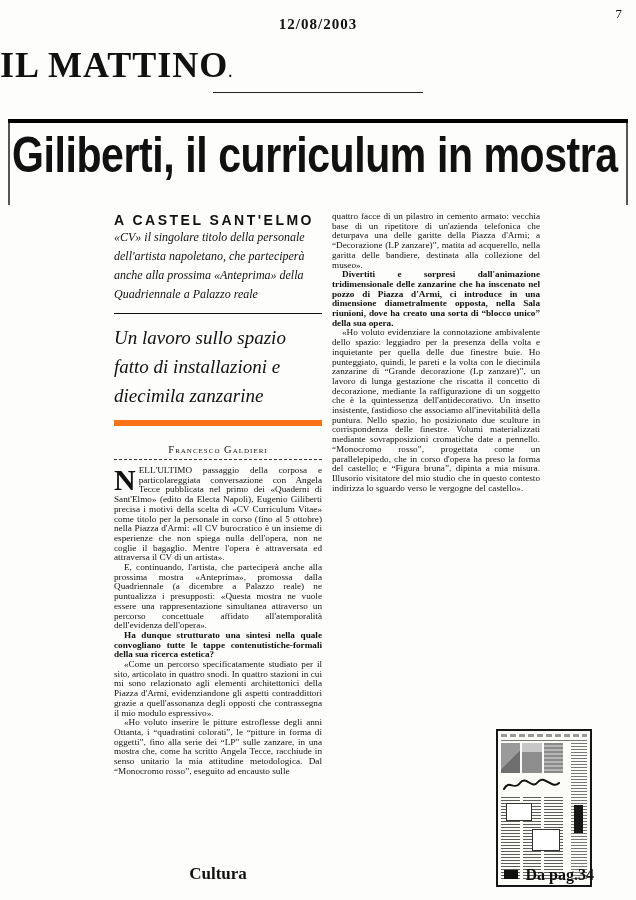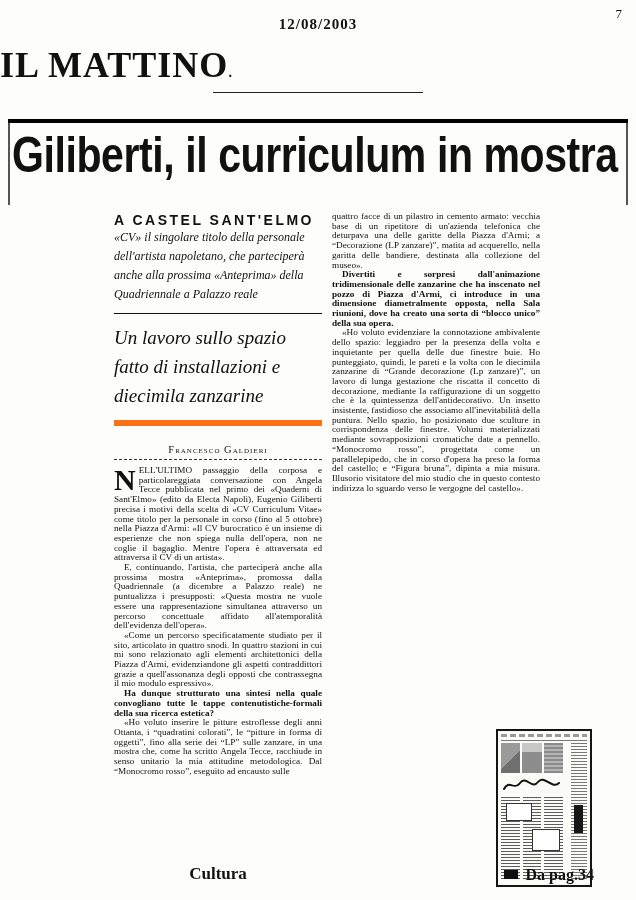--- a/index.html
+++ b/index.html
@@ -114,22 +114,22 @@
 
   <div class="col col-left">
     <div class="kicker">A CASTEL SANT'ELMO</div>
     <p class="standfirst">«CV» il singolare titolo della personale dell'artista napoletano, che parteciperà anche alla prossima «Anteprima» della Quadriennale a Palazzo reale</p>
     <div class="rule"></div>
     <h2 class="subhead">Un lavoro sullo spazio fatto di installazioni e diecimila zanzarine</h2>
     <div class="byline">Francesco Galdieri</div>
     <div class="body">
         <p class="para first"><span class="dropcap">N</span>ELL'ULTIMO passaggio della corposa e particolareggiata conversazione con Angela Tecce pubblicata nel primo dei «Quaderni di Sant'Elmo» (edito da Electa Napoli), Eugenio Giliberti precisa i motivi della scelta di «CV Curriculum Vitae» come titolo per la personale in corso (fino al 5 ottobre) nella Piazza d'Armi: «Il CV burocratico è un insieme di esperienze che non spiega nulla dell'opera, non ne coglie il bagaglio. Mentre l'opera è attraversata ed attraversa il CV di un artista».</p>
         <p class="para normal">E, continuando, l'artista, che parteciperà anche alla prossima mostra «Anteprima», promossa dalla Quadriennale (a dicembre a Palazzo reale) ne puntualizza i presupposti: «Questa mostra ne vuole essere una rappresentazione simultanea attraverso un percorso concettuale affidato all'atemporalità dell'evidenza dell'opera».</p>
+        <p class="para bold">Ha dunque strutturato una sintesi nella quale convogliano tutte le tappe contenutistiche-formali della sua ricerca estetica?</p>
         <p class="para normal">«Come un percorso specificatamente studiato per il sito, articolato in quattro snodi. In quattro stazioni in cui mi sono relazionato agli elementi architettonici della Piazza d'Armi, evidenziandone gli aspetti contraddittori grazie a quell'assonanza degli opposti che contrassegna il mio modulo espressivo».</p>
-        <p class="para bold">Ha dunque strutturato una sintesi nella quale convogliano tutte le tappe contenutistiche-formali della sua ricerca estetica?</p>
         <p class="para normal">«Ho voluto inserire le pitture estroflesse degli anni Ottanta, i “quadratini colorati”, le “pitture in forma di oggetti”, fino alla serie dei “LP” sulle zanzare, in una mostra che, come ha scritto Angela Tecce, racchiude in senso unitario la mia attitudine metodologica. Dal “Monocromo rosso”, eseguito ad encausto sulle</p>
       </div>
   </div>
 
   <div class="col col-right">
     <div class="body">
         <p class="para first">quattro facce di un pilastro in cemento armato: vecchia base di un ripetitore di un'azienda telefonica che deturpava una delle garitte della Piazza d'Armi; a “Decorazione (LP zanzare)”, matita ad acquerello, nella garitta delle bandiere, destinata alla collezione del museo».</p>
         <p class="para bold">Divertiti e sorpresi dall'animazione tridimensionale delle zanzarine che ha inscenato nel pozzo di Piazza d'Armi, ci introduce in una dimensione diametralmente opposta, nella Sala riunioni, dove ha creato una sorta di “blocco unico” della sua opera.</p>
         <p class="para normal">«Ho voluto evidenziare la connotazione ambivalente dello spazio: leggiadro per la presenza della volta e inquietante per quella delle due finestre buie. Ho punteggiato, quindi, le pareti e la volta con le diecimila zanzarine di “Grande decorazione (Lp zanzare)”, un lavoro di lunga gestazione che riscatta il concetto di decorazione, mediante la raffigurazione di un soggetto che è la quintessenza dell'antidecorativo. Un insetto insistente, fastidioso che associamo all'inevitabilità della puntura. Nello spazio, ho posizionato due sculture in corrispondenza delle finestre. Volumi materializzati mediante sovrapposizioni cromatiche date a pennello. “Monocromo rosso”, progettata come un parallelepipedo, che in corso d'opera ha preso la forma del castello; e “Figura bruna”, dipinta a mia misura. Illusorio visitatore del mio studio che in questo contesto indirizza lo sguardo verso le vergogne del castello».</p>
       </div>

